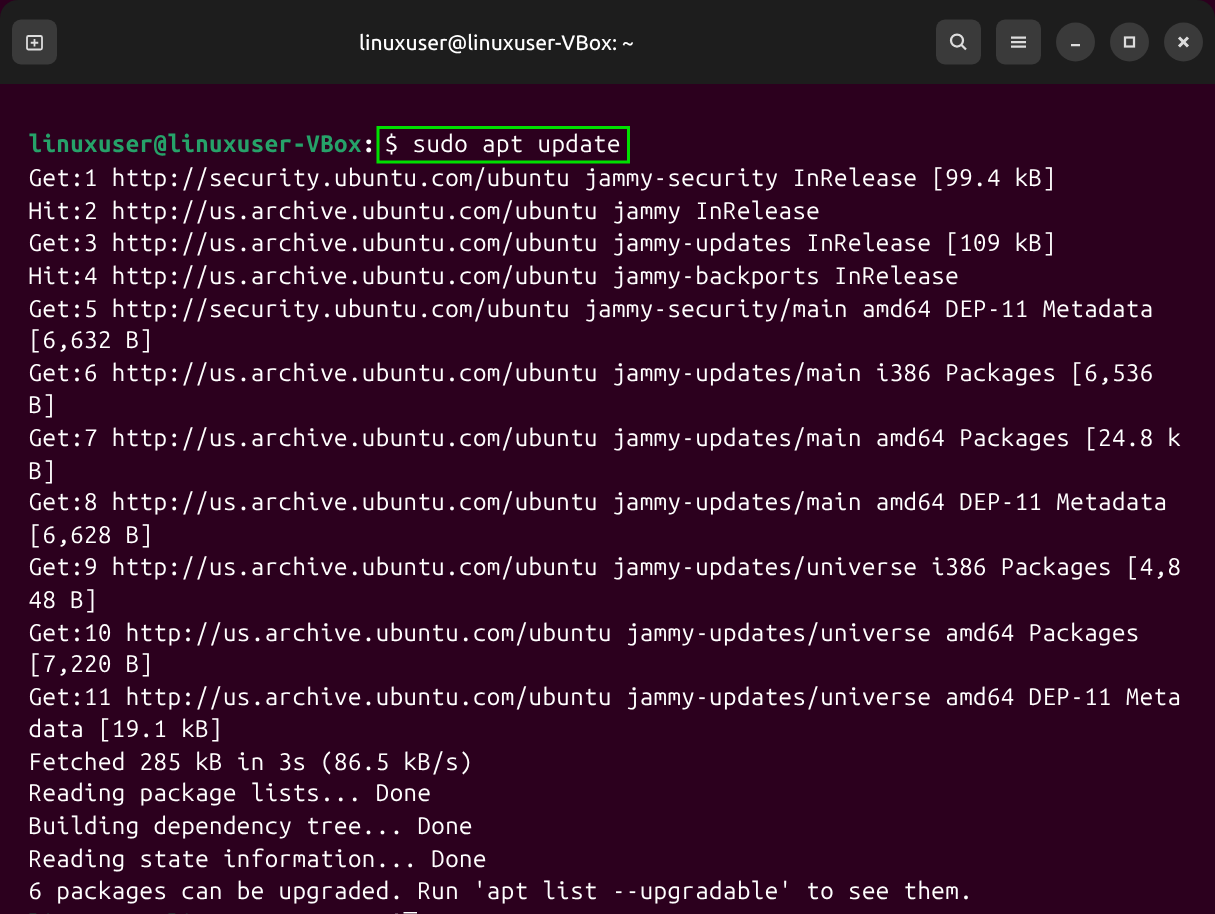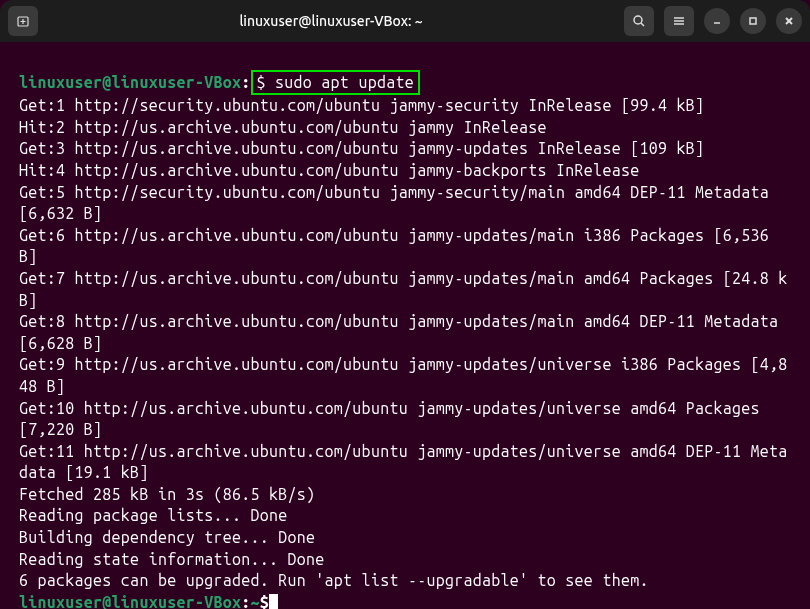--- a/index.html
+++ b/index.html
@@ -6,21 +6,21 @@
     body {
       width: 810px;
       height: 609px;
       background: #2c001e;
       font-family: 'Ubuntu Mono', 'DejaVu Sans Mono', monospace;
       font-size: 16px;
       overflow: hidden;
       border-radius: 12px;
     }
     .titlebar {
-      height: 42px;
+      height: 56px;
       background: #1d1d1d;
       display: flex;
       align-items: center;
       padding: 0 8px;
       gap: 8px;
     }
     .titlebar-left {
       display: flex;
       gap: 8px;
       align-items: center;

